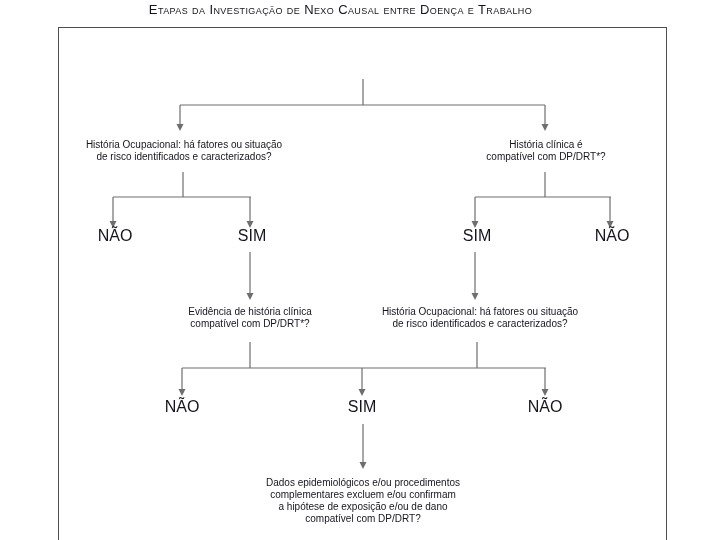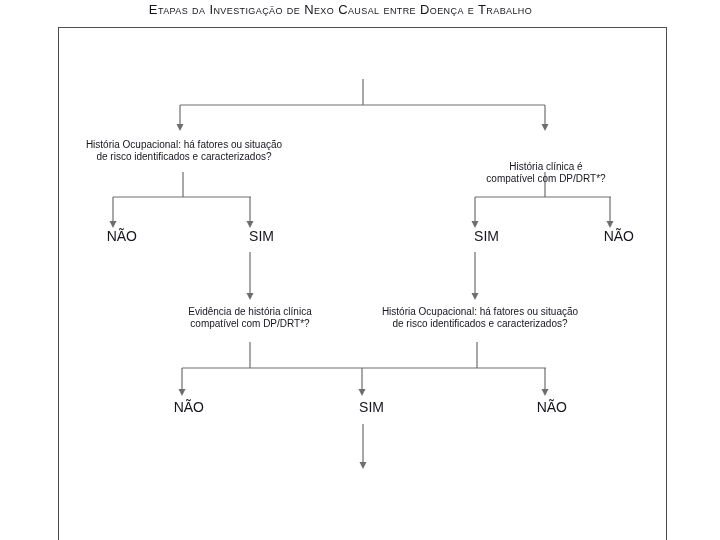--- a/index.html
+++ b/index.html
@@ -37,23 +37,23 @@
     position: absolute;
     font-size: 10px;
     line-height: 12px;
     text-align: center;
     white-space: pre-line;
     color: #15151f;
   }
   .branch-label {
     position: absolute;
     width: 44px;
-    font-size: 14px;
+    font-size: 16px;
     line-height: 12px;
-    text-align: right;
+    text-align: center;
     color: #15151f;
   }
   .footnote {
     position: absolute;
     left: 478px; top: 501px;
     width: 184px;
     font-size: 8px;
     font-weight: bold;
     line-height: 10.5px;
     text-align: right;
@@ -107,33 +107,37 @@
       <polygon points="358.5,389 365.5,389 362,396"></polygon>
       <polygon points="541.5,389 548.5,389 545,396"></polygon>
       <polygon points="359.5,462 366.5,462 363,469"></polygon>
     </g>
   </svg>
 
 
   <div class="node" style="left:60px; top:139px; width:248px;">História Ocupacional: há fatores ou situação
 de risco identificados e caracterizados?</div>
 
-  <div class="node" style="left:455px; top:139px; width:182px;margin-top:22px;">História clínica é
+  <div class="node" style="left:455px; top:139px; width:182px;">História clínica é
 compatível com DP/DRT*?</div>
 
   <div class="branch-label" style="left:93px; top:230px;">NÃO</div>
   <div class="branch-label" style="left:230px; top:230px;">SIM</div>
   <div class="branch-label" style="left:455px; top:230px;">SIM</div>
   <div class="branch-label" style="left:590px; top:230px;">NÃO</div>
 
   <div class="node" style="left:148px; top:306px; width:204px;">Evidência de história clínica
 compatível com DP/DRT*?</div>
 
   <div class="node" style="left:356px; top:306px; width:248px;">História Ocupacional: há fatores ou situação
 de risco identificados e caracterizados?</div>
 
   <div class="branch-label" style="left:160px; top:401px;">NÃO</div>
   <div class="branch-label" style="left:340px; top:401px;">SIM</div>
   <div class="branch-label" style="left:523px; top:401px;">NÃO</div>
 
+  <div class="node" style="left:252px; top:477px; width:222px;">Dados epidemiológicos e/ou procedimentos
+complementares excluem e/ou confirmam
+a hipótese de exposição e/ou de dano
+compatível com DP/DRT?</div>
 
 
 </div>
 
 </body></html>

